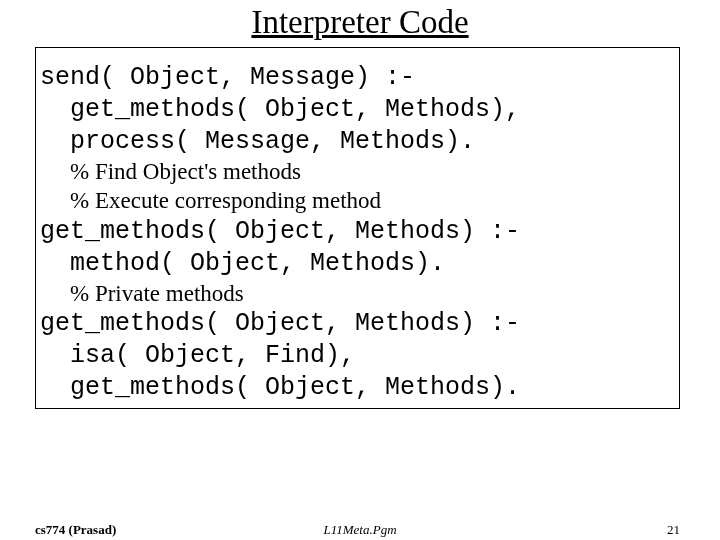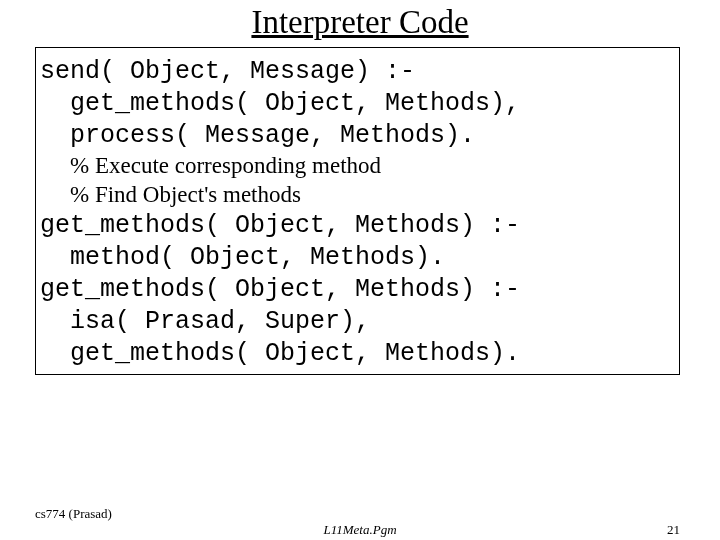--- a/index.html
+++ b/index.html
@@ -22,21 +22,21 @@
   .title {
     text-align: center;
     font-size: 33px;
     text-decoration: underline;
     margin: 4px 0 6px 0;
     font-weight: normal;
   }
   .content-box {
     border: 1px solid #000;
     margin: 0 40px 0 35px;
-    padding: 8px 4px 4px 4px;
+    padding: 14px 4px 4px 4px;
   }
   .code {
     font-family: "Courier New", Courier, monospace;
     font-size: 25px;
     white-space: pre;
     line-height: 1.28;
   }
   .comment {
     font-family: "Times New Roman", Times, serif;
     font-size: 23px;
@@ -47,21 +47,22 @@
     position: absolute;
     bottom: 6px;
     left: 0;
     width: 720px;
     font-size: 13px;
     font-family: "Times New Roman", Times, serif;
   }
   .footer-left {
     position: absolute;
     left: 35px;
-    bottom: 16px;
+    bottom: 0;
+    font-weight: bold;
   }
   .footer-center {
     position: absolute;
     left: 0;
     right: 0;
     text-align: center;
     bottom: 0;
     font-style: italic;
   }
   .footer-right {
@@ -77,30 +78,33 @@
 
   <h1 class="title">Interpreter Code</h1>
 
   <div class="content-box">
 
     <div class="code"><span>send( Object, Message) :-</span>
 <span>  get_methods( Object, Methods),</span>
 <span>  process( Message, Methods).</span></div>
 
     <div class="comment">
+      <div>% Find Object's methods</div>
       <div>% Execute corresponding method</div>
-      <div>% Find Object's methods</div>
     </div>
 
     <div class="code"><span>get_methods( Object, Methods) :-</span>
 <span>  method( Object, Methods).</span></div>
 
+    <div class="comment">
+      <div>% Private methods</div>
+    </div>
 
     <div class="code"><span>get_methods( Object, Methods) :-</span>
-<span>  isa( Prasad, Super),</span>
+<span>  isa( Object, Find),</span>
 <span>  get_methods( Object, Methods).</span></div>
 
 
   </div>
 
   <div class="footer">
     <span class="footer-left">cs774 (Prasad)</span>
     <span class="footer-center">L11Meta.Pgm</span>
     <span class="footer-right">21</span>
   </div>

